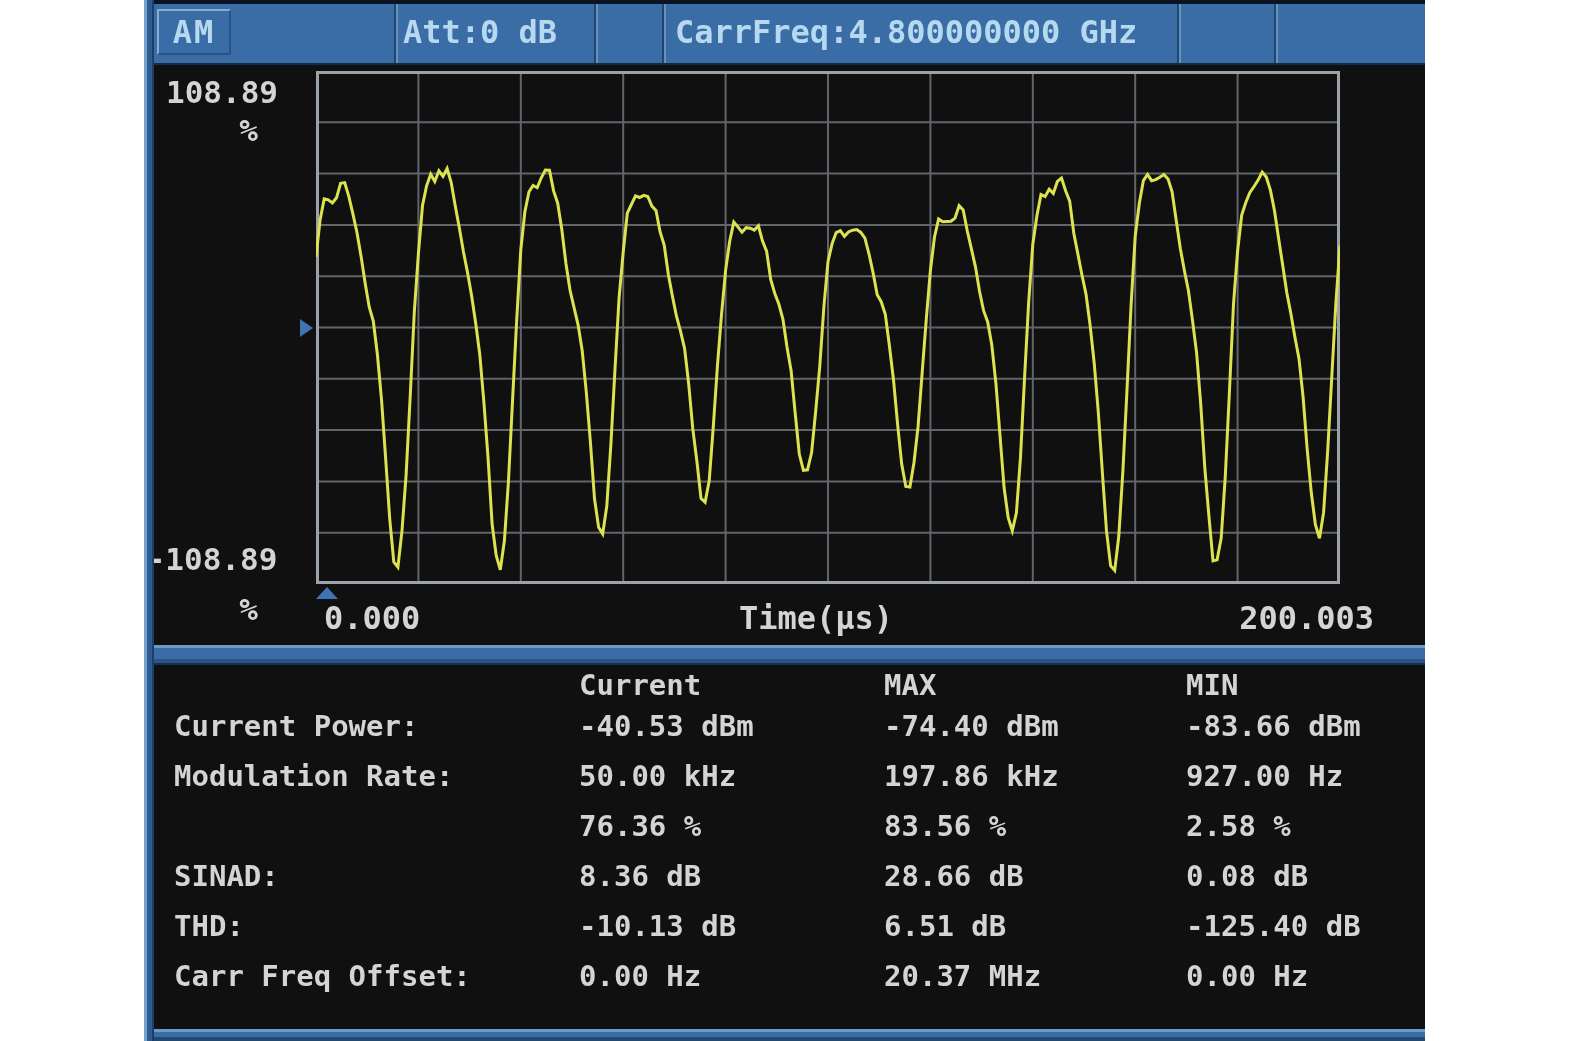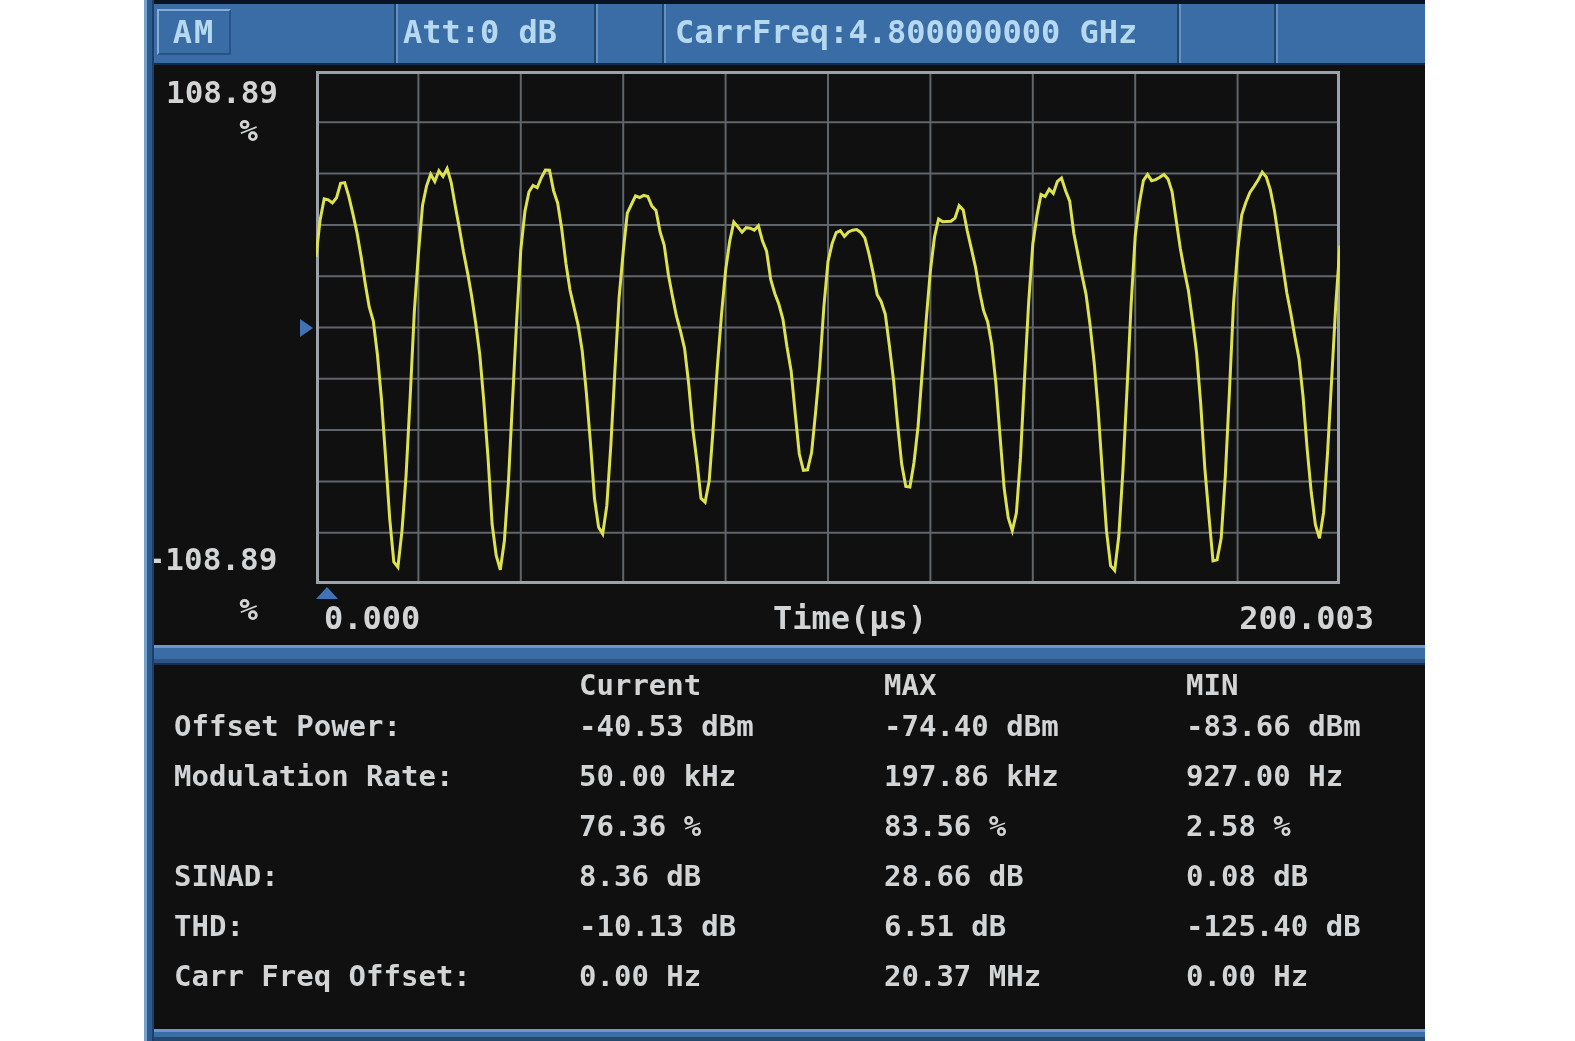--- a/index.html
+++ b/index.html
@@ -46,21 +46,21 @@
     color:var(--topbar-text);font-size:32px;white-space:pre;
   }
   
   .plot-svg{position:absolute;left:172px;top:71px;}
   .axis-label{position:absolute;font-size:31px;color:var(--label-text);white-space:pre;}
   .y-top-val  {left:2px;  top:74px; width:132px;text-align:right;}
   .y-top-unit {left:2px;  top:112px;width:112px;text-align:right;}
   .y-bot-val  {left:2px;  top:541px;width:132px;text-align:center;}
   .y-bot-unit {left:2px;  top:591px;width:112px;text-align:right;}
   .x-start{left:180px;top:599px;font-size:32px;}
-  .x-title{left:592px;top:599px;width:160px;text-align:center;font-size:32px;margin-left:34px;}
+  .x-title{left:592px;top:599px;width:160px;text-align:center;font-size:32px;}
   .x-end  {left:1088px;top:599px;width:142px;text-align:right;font-size:32px;}
   .marker-left{
     position:absolute;left:156px;top:319px;width:0;height:0;
     border-top:9px solid transparent;border-bottom:9px solid transparent;
     border-left:13px solid var(--marker-blue);
   }
   .marker-bottom{
     position:absolute;left:172px;top:587px;width:0;height:0;
     border-left:11px solid transparent;border-right:11px solid transparent;
     border-bottom:12px solid var(--marker-blue);
@@ -146,21 +146,21 @@
   <div class="separator"></div>
 
   <div class="meas">
     <div class="meas-head">
       <span class="cell col-current">Current</span>
       <span class="cell col-max">MAX</span>
       <span class="cell col-min">MIN</span>
     </div>
     <div class="meas-rows" id="meas-rows">
         <div class="m-row" style="top: 0px;">
-          <span class="cell col-label">Offset Power:</span>
+          <span class="cell col-label">Current Power:</span>
           <span class="cell col-current">-40.53 dBm</span>
           <span class="cell col-max">-74.40 dBm</span>
           <span class="cell col-min">-83.66 dBm</span>
         </div>
         <div class="m-row" style="top: 50px;">
           <span class="cell col-label">Modulation Rate:</span>
           <span class="cell col-current">50.00 kHz</span>
           <span class="cell col-max">197.86 kHz</span>
           <span class="cell col-min">927.00 Hz</span>
         </div>

